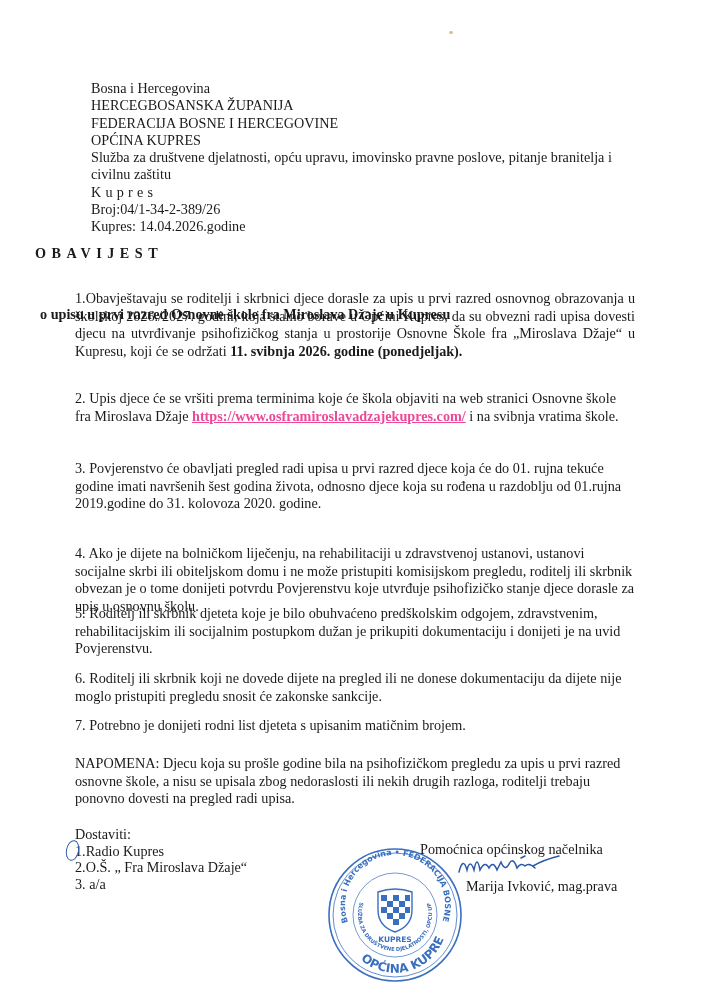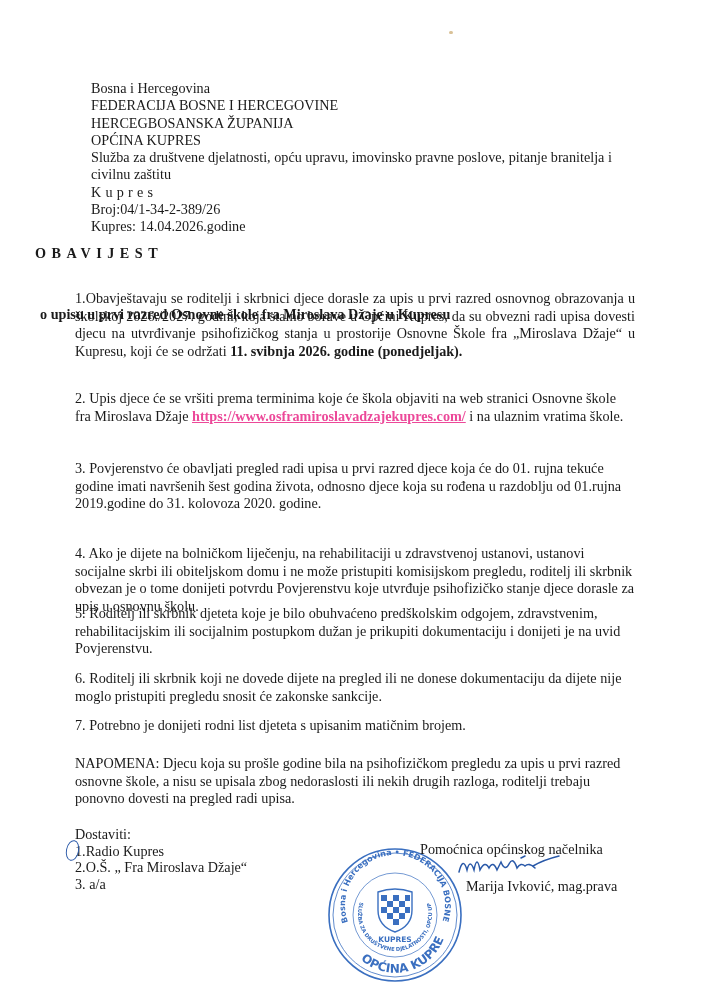--- a/index.html
+++ b/index.html
@@ -29,40 +29,40 @@
   .signature { position: absolute; left: 455px; top: 850px; }
   .stamp { position: absolute; left: 320px; top: 840px; }
 </style>
 </head>
 <body>
 
 <div class="mark"></div>
 
 <div class="header">
   <div>Bosna i Hercegovina</div>
+  <div>HERCEGBOSANSKA ŽUPANIJA</div>
   <div>FEDERACIJA BOSNE I HERCEGOVINE</div>
-  <div>HERCEGBOSANSKA ŽUPANIJA</div>
   <div>OPĆINA KUPRES</div>
   <div class="wrap">Služba za društvene djelatnosti, opću upravu, imovinsko pravne poslove, pitanje branitelja i civilnu zaštitu</div>
   <div class="spaced">Kupres</div>
   <div>Broj:04/1-34-2-389/26</div>
   <div>Kupres: 14.04.2026.godine</div>
 </div>
 
 <div class="title">
   <div class="t1">OBAVIJEST</div>
   <div class="t2">o upisu u prvi razred Osnovne škole fra Miroslava Džaje u Kupresu</div>
 </div>
 
 <div class="body">
   <div class="p justify" style="top:290px">
     <span>1.Obavještavaju se roditelji i skrbnici djece dorasle za upis u prvi razred osnovnog obrazovanja u školskoj 2026./2027. godini, koja stalno borave u Općini Kupres, da su obvezni radi upisa dovesti djecu na utvrđivanje psihofizičkog stanja u prostorije Osnovne Škole fra „Miroslava Džaje“ u Kupresu, koji će se održati </span><span class="bold">11. svibnja 2026. godine (ponedjeljak).</span>
   </div>
   <div class="p" style="top:390px">
-    <span>2. Upis djece će se vršiti prema terminima koje će škola objaviti na web stranici Osnovne škole fra Miroslava Džaje </span><a class="link" href="#">https://www.osframiroslavadzajekupres.com/</a><span> i na ulaznim vratima škole.</span>
+    <span>2. Upis djece će se vršiti prema terminima koje će škola objaviti na web stranici Osnovne škole fra Miroslava Džaje </span><a class="link" href="#">https://www.osframiroslavadzajekupres.com/</a><span> i na svibnja vratima škole.</span>
   </div>
   <div class="p" style="top:460px">3. Povjerenstvo će obavljati pregled radi upisa u prvi razred djece koja će do 01. rujna tekuće godine imati navršenih šest godina života, odnosno djece koja su rođena u razdoblju od 01.rujna 2019.godine do 31. kolovoza 2020. godine.</div>
   <div class="p" style="top:545px">4. Ako je dijete na bolničkom liječenju, na rehabilitaciji u zdravstvenoj ustanovi, ustanovi socijalne skrbi ili obiteljskom domu i ne može pristupiti komisijskom pregledu, roditelj ili skrbnik obvezan je o tome donijeti potvrdu Povjerenstvu koje utvrđuje psihofizičko stanje djece dorasle za upis u osnovnu školu.</div>
   <div class="p" style="top:605px">5. Roditelj ili skrbnik djeteta koje je bilo obuhvaćeno predškolskim odgojem, zdravstvenim, rehabilitacijskim ili socijalnim postupkom dužan je prikupiti dokumentaciju i donijeti je na uvid Povjerenstvu.</div>
   <div class="p" style="top:670px">6. Roditelj ili skrbnik koji ne dovede dijete na pregled ili ne donese dokumentaciju da dijete nije moglo pristupiti pregledu snosit će zakonske sankcije.</div>
   <div class="p" style="top:717px">7. Potrebno je donijeti rodni list djeteta s upisanim matičnim brojem.</div>
   <div class="p" style="top:755px">NAPOMENA: Djecu koja su prošle godine bila na psihofizičkom pregledu za upis u prvi razred osnovne škole, a nisu se upisala zbog nedoraslosti ili nekih drugih razloga, roditelji trebaju ponovno dovesti na pregled radi upisa.</div>
 </div>
 
 <div class="dostaviti">

